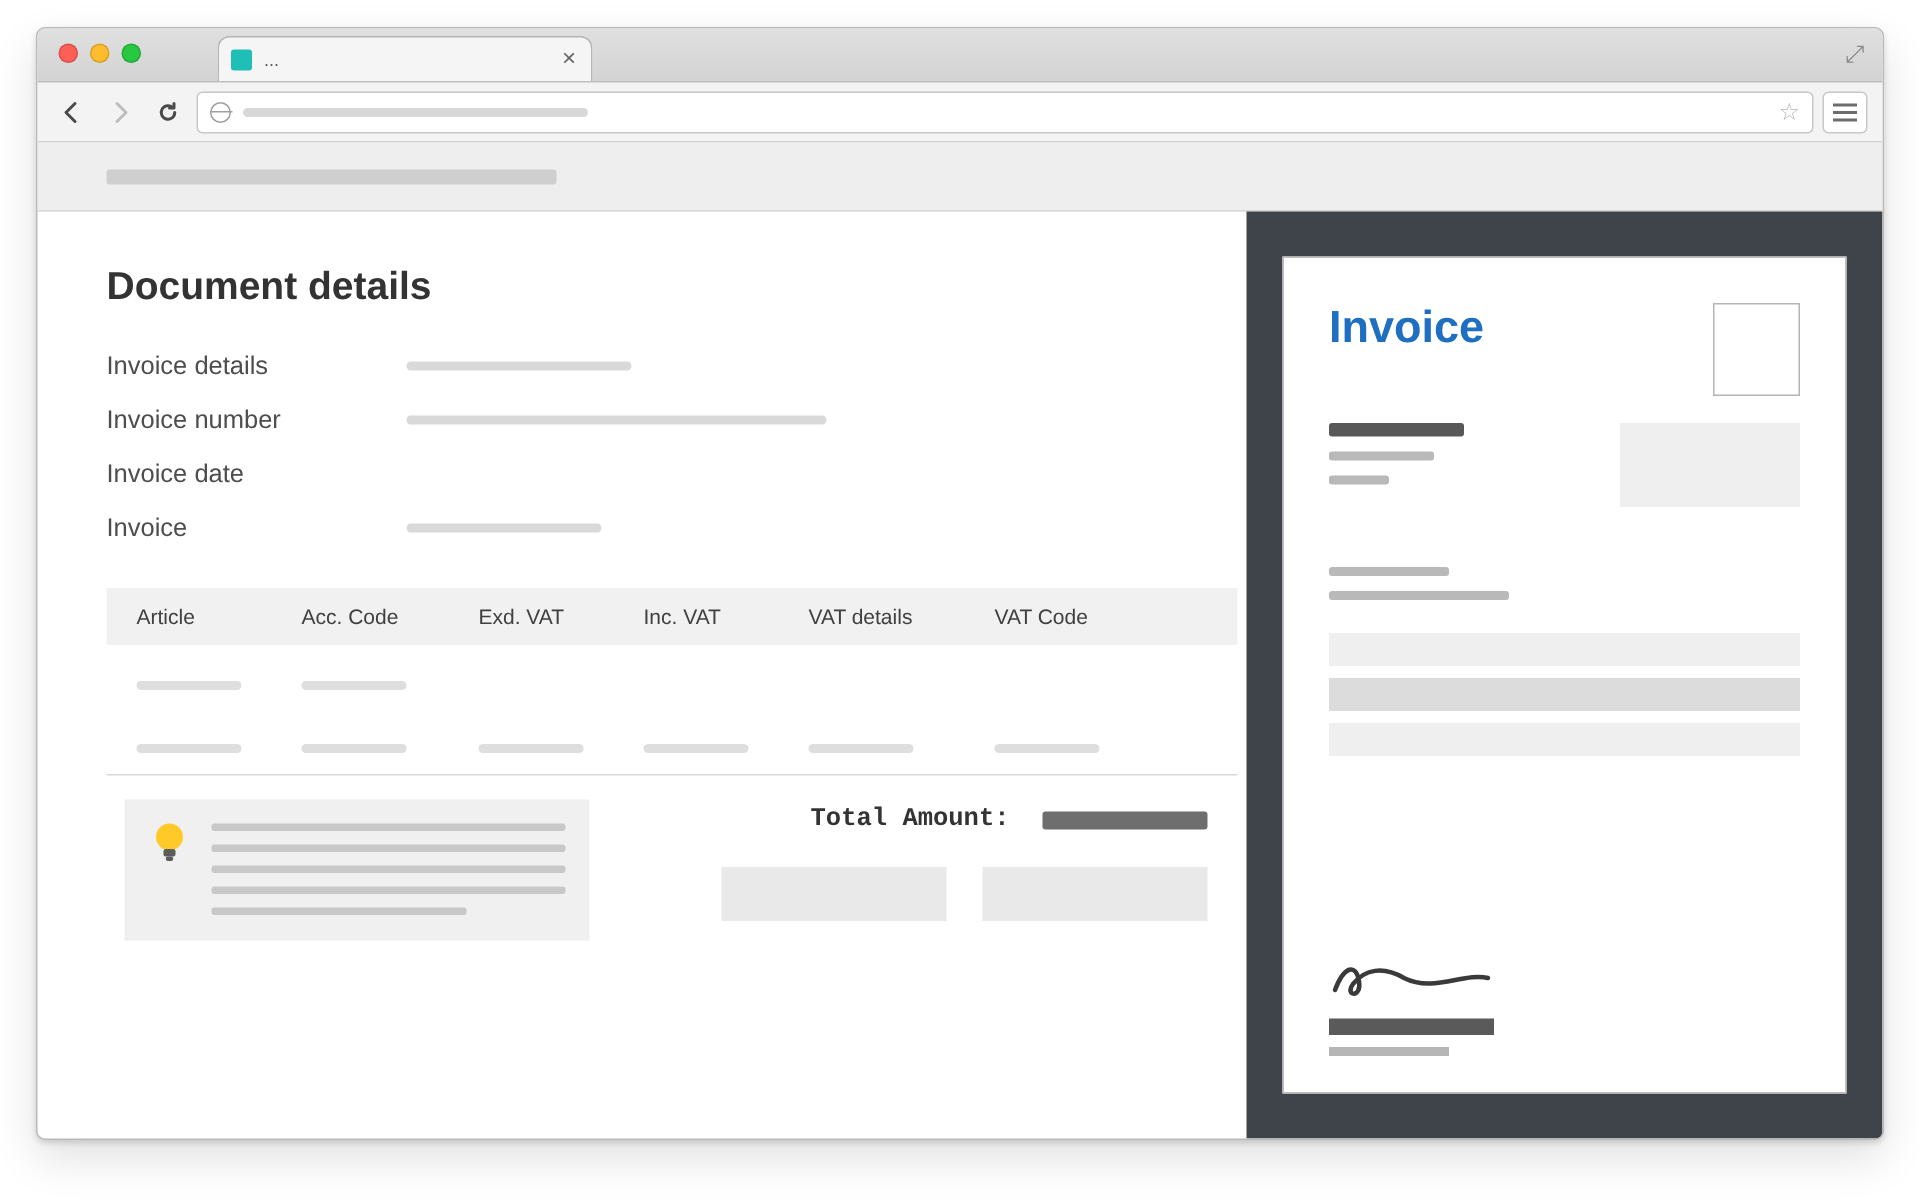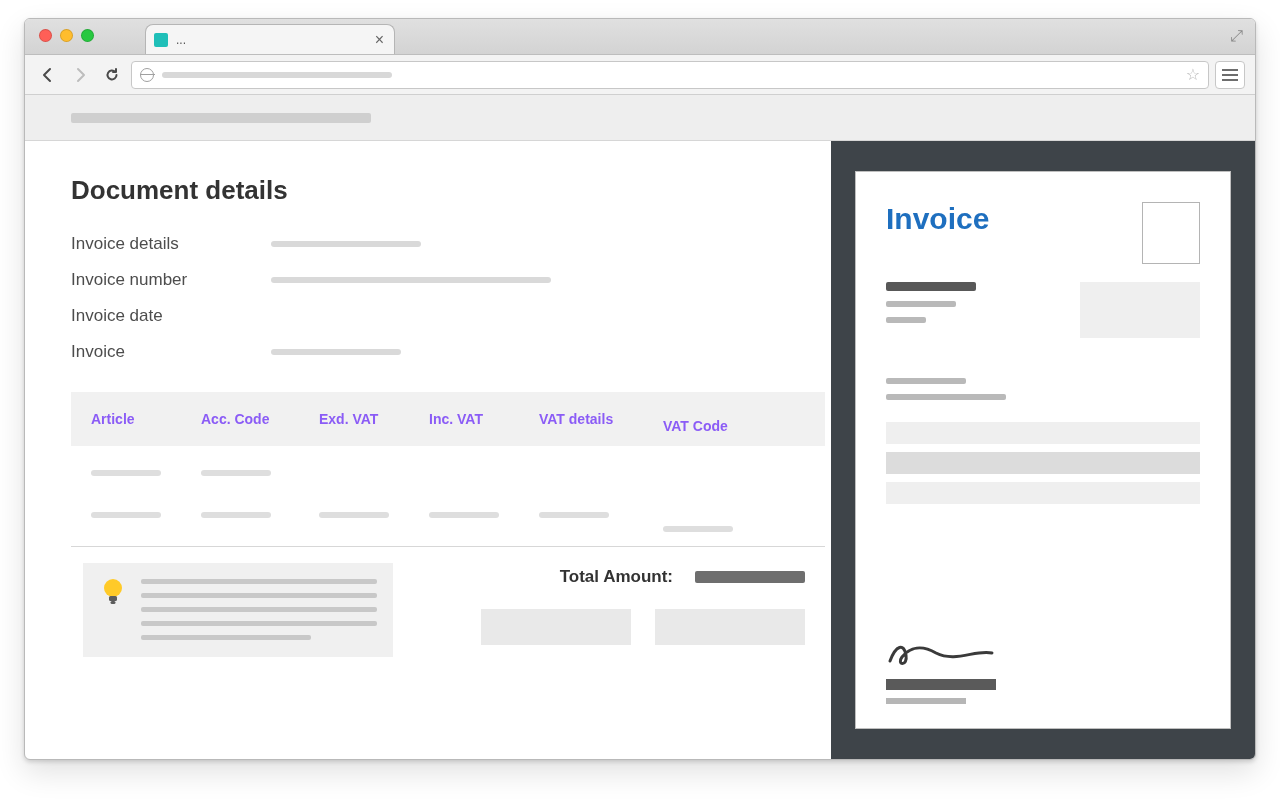--- a/index.html
+++ b/index.html
@@ -66,39 +66,39 @@
   .page { display:flex; height:618px; }
   .left-pane { flex:1; padding:34px 6px 24px 46px; position:relative;border-radius:29px;}
   .title { font-size:26px; font-weight:700; color:#333; margin-bottom:28px; }
 
   .field-list { display:flex; flex-direction:column; gap:16px; margin-bottom:30px;}
   .field-row { display:flex; align-items:center; }
   .field-label { width:200px; font-size:17px; color:#4d4d4d; }
   .field-value-ph { height:6px; background:#d9d9d9; border-radius:3px; }
 
   .table-section { }
-  .table-head { display:flex; background:#f1f1f1; height:54px; align-items:center; color:#8b5cf6; font-size:14px; padding:0 20px;font-weight:bold;}
+  .table-head { display:flex; background:#f1f1f1; height:38px; align-items:center; color:#404040; font-size:14px; padding:0 20px;}
   .col { flex:0 0 auto; }
-  .c1{width:110px;} .c2{width:118px;} .c3{width:110px;} .c4{width:110px;} .c5{width:124px;} .c6{width:100px;margin-top:14px;}
+  .c1{width:110px;} .c2{width:118px;} .c3{width:110px;} .c4{width:110px;} .c5{width:124px;} .c6{width:100px;}
   .table-body-row { display:flex; padding:24px 20px 14px 20px; gap:0;}
   .cell-ph { height:6px; background:#dedede; border-radius:3px; }
 
   .totals-row { display:flex; padding:22px 20px 14px 20px; border-bottom:1px solid #d7d7d7;}
 
   .footer-row { display:flex; gap:32px; padding:16px 20px 0 12px;}
   .tip-box { width:310px; height:94px; background:#f0f0f0; padding:14px 16px; display:flex; gap:14px;}
   .bulb { width:28px; display:flex; justify-content:center; }
   .tip-lines { flex:1; display:flex; flex-direction:column; gap:9px; padding-top:2px;}
   .tip-lines span { height:5px; background:#c8c8c8; border-radius:2px; }
   .tip-lines span:nth-child(1){width:100%;} .tip-lines span:nth-child(2){width:100%;}
   .tip-lines span:nth-child(3){width:100%;} .tip-lines span:nth-child(4){width:100%;} .tip-lines span:nth-child(5){width:72%;}
 
   .total-block { flex:1; display:flex; flex-direction:column; gap:22px; padding-top:4px;}
   .total-line { display:flex; align-items:center; gap:22px;}
-  .total-label { font-size:17px; font-weight:700; color:#333; margin-left:auto;}
+  .total-label { font-size:17px; font-weight:700; color:#333; margin-left:auto;font-family:Liberation Mono, monospace;}
   .total-val { width:110px; height:12px; background:#6e6e6e; border-radius:2px;}
   .footer-buttons { display:flex; gap:24px; margin-left:auto;}
   .foot-btn { width:150px; height:36px; background:#e9e9e9; cursor:pointer;}
 
   
   .right-pane { width:424px; background:#3e4449; padding:30px 24px; display:flex; }
   .doc { flex:1; background:#fff; border:1px solid #bfbfbf; padding:30px 30px 24px 30px; display:flex; flex-direction:column;}
   .doc-head { display:flex; justify-content:space-between; align-items:flex-start;}
   .doc-title { font-size:30px; font-weight:800; color:#1e6fbf; }
   .doc-logo-box { width:58px; height:62px; border:1px solid #b4b4b4; }

